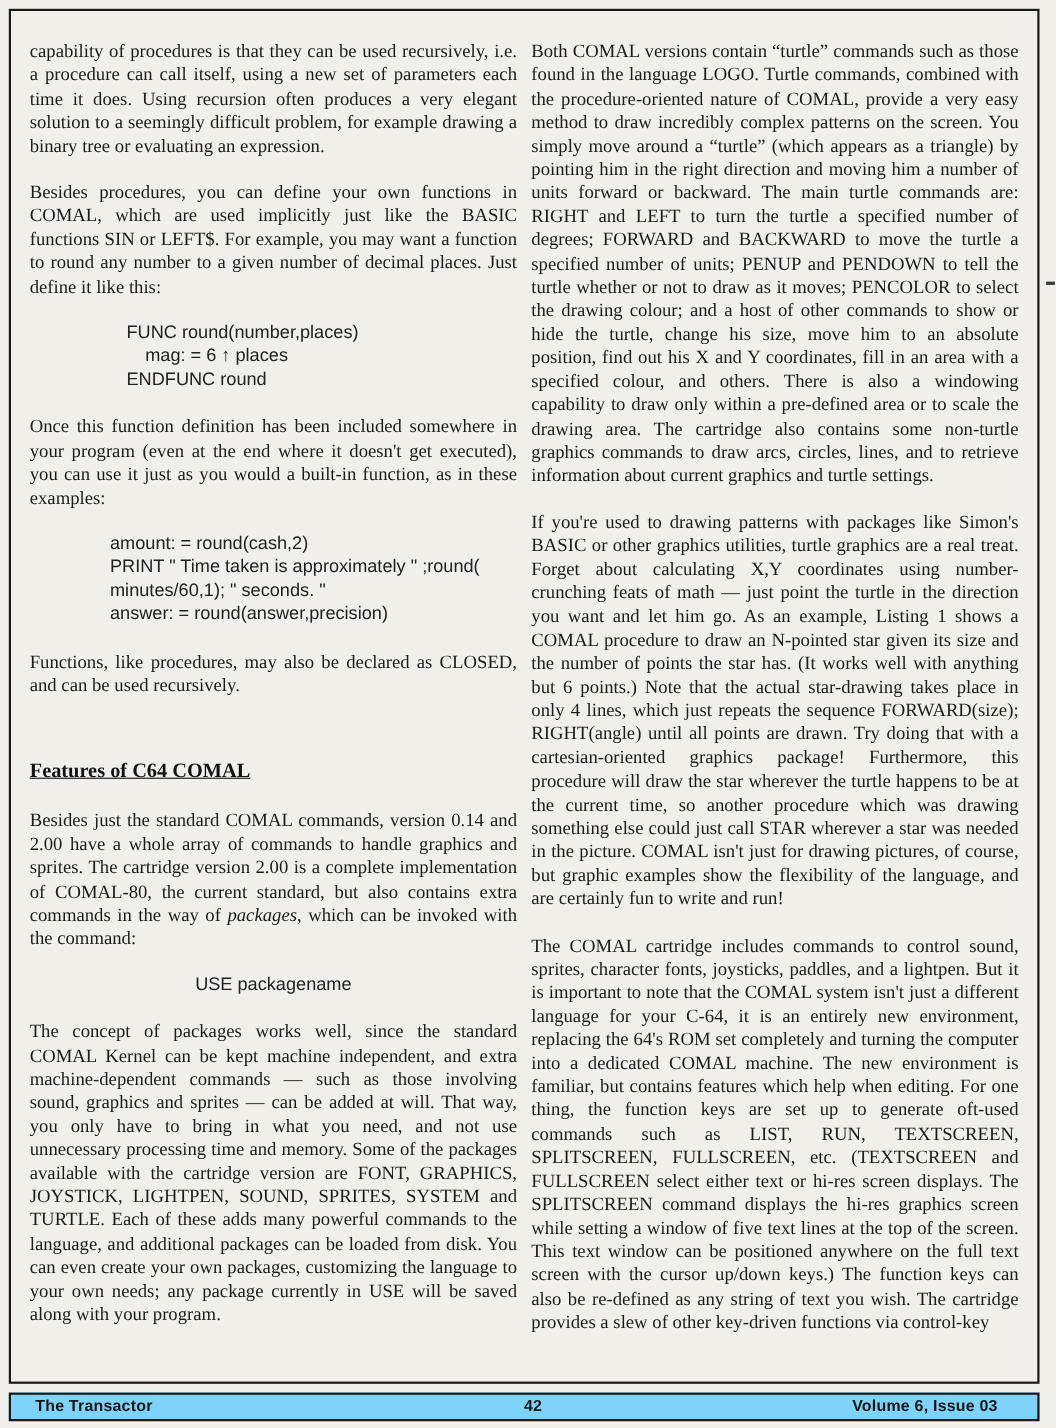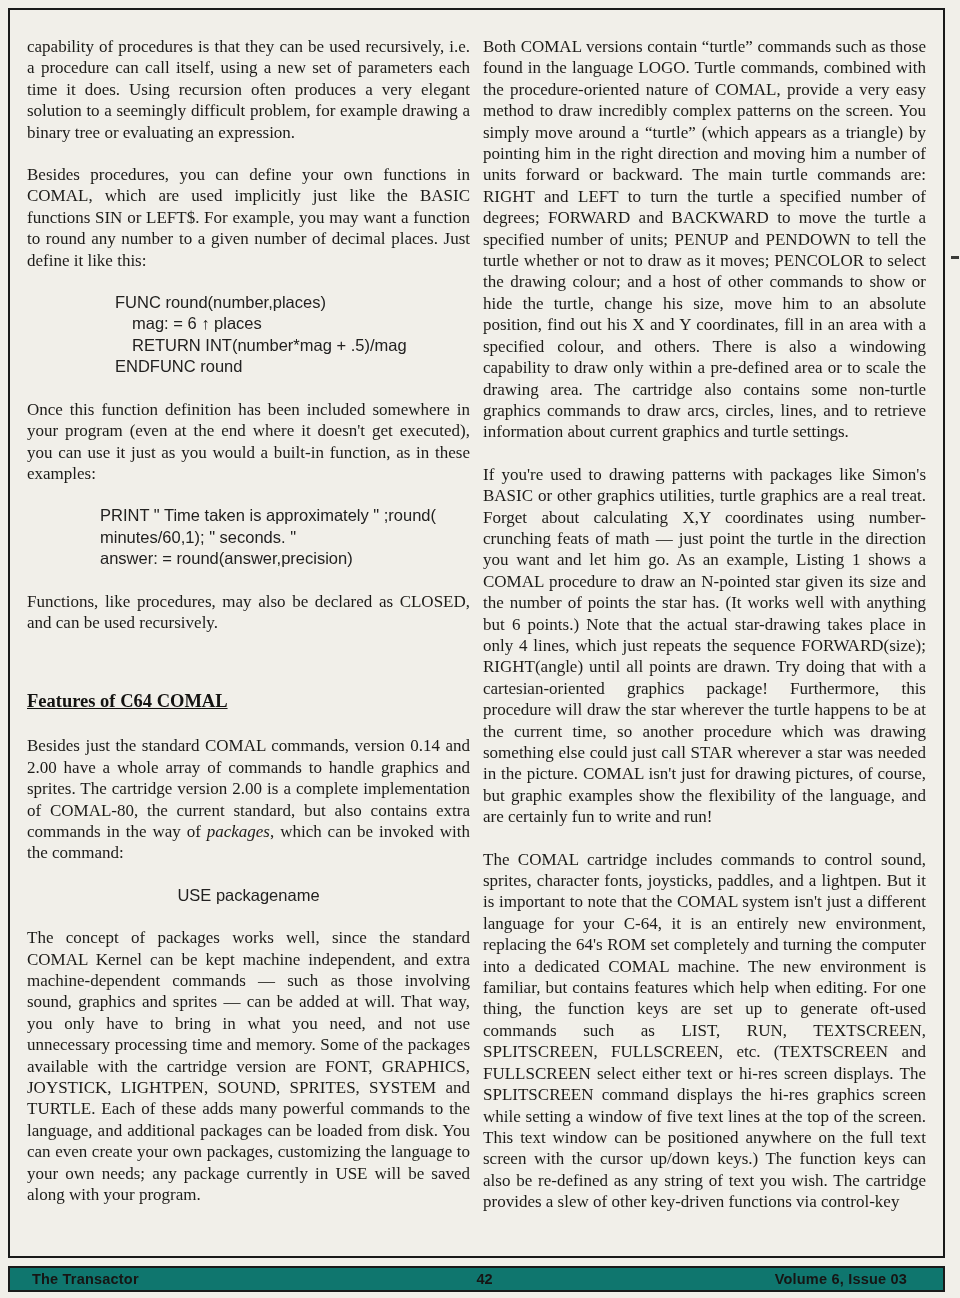--- a/index.html
+++ b/index.html
@@ -61,21 +61,21 @@
     margin: 57px 0 23px 0;
     color: #141311;
     text-decoration: underline;
   }
   .em-word { font-style: italic; }
   .footer-bar {
     position: absolute;
     left: 8px; top: 1266px;
     width: 937px; height: 26px;
     border: 2px solid #1a1a1a;
-    background: #0f766e;
+    background: #7dd3fc;
     display: flex;
     align-items: center;
     font-family: "Liberation Sans", sans-serif;
     font-weight: bold;
     font-size: 14.5px;
     color: #161514;
   }
   .footer-left { padding-left: 22px; letter-spacing: 0.2px; }
   .footer-center {
     position: absolute;
@@ -93,27 +93,27 @@
 <div class="content">
 
   <div class="col">
     <p class="body">capability of procedures is that they can be used recursively, i.e. a procedure can call itself, using a new set of parameters each time it does. Using recursion often produces a very elegant solution to a seemingly difficult problem, for example drawing a binary tree or evaluating an expression.</p>
 
     <p class="body">Besides procedures, you can define your own functions in COMAL, which are used implicitly just like the BASIC functions SIN or LEFT$. For example, you may want a function to round any number to a given number of decimal places. Just define it like this:</p>
 
     <div class="code">
       <div>FUNC round(number,places)</div>
       <div class="ind">mag: = 6 ↑ places</div>
-      <div class="ind">RETURN INT(number*mag + .5)/mag</div>
       <div>ENDFUNC round</div>
     </div>
 
     <p class="body">Once this function definition has been included somewhere in your program (even at the end where it doesn't get executed), you can use it just as you would a built-in function, as in these examples:</p>
 
     <div class="code examples">
+      <div>amount: = round(cash,2)</div>
       <div>PRINT " Time taken is approximately  " ;round(</div>
       <div>minutes/60,1); "  seconds. "</div>
       <div>answer: = round(answer,precision)</div>
     </div>
 
     <p class="body">Functions, like procedures, may also be declared as CLOSED, and can be used recursively.</p>
 
     <h2 class="section-heading">Features of C64 COMAL</h2>
 
     <p class="body"><span>Besides just the standard COMAL commands, version 0.14 and 2.00 have a whole array of commands to handle graphics and sprites. The cartridge version 2.00 is a complete implementation of COMAL-80, the current standard, but also contains extra commands in the way of </span><span class="em-word">packages</span><span>, which can be invoked with the command:</span></p>

